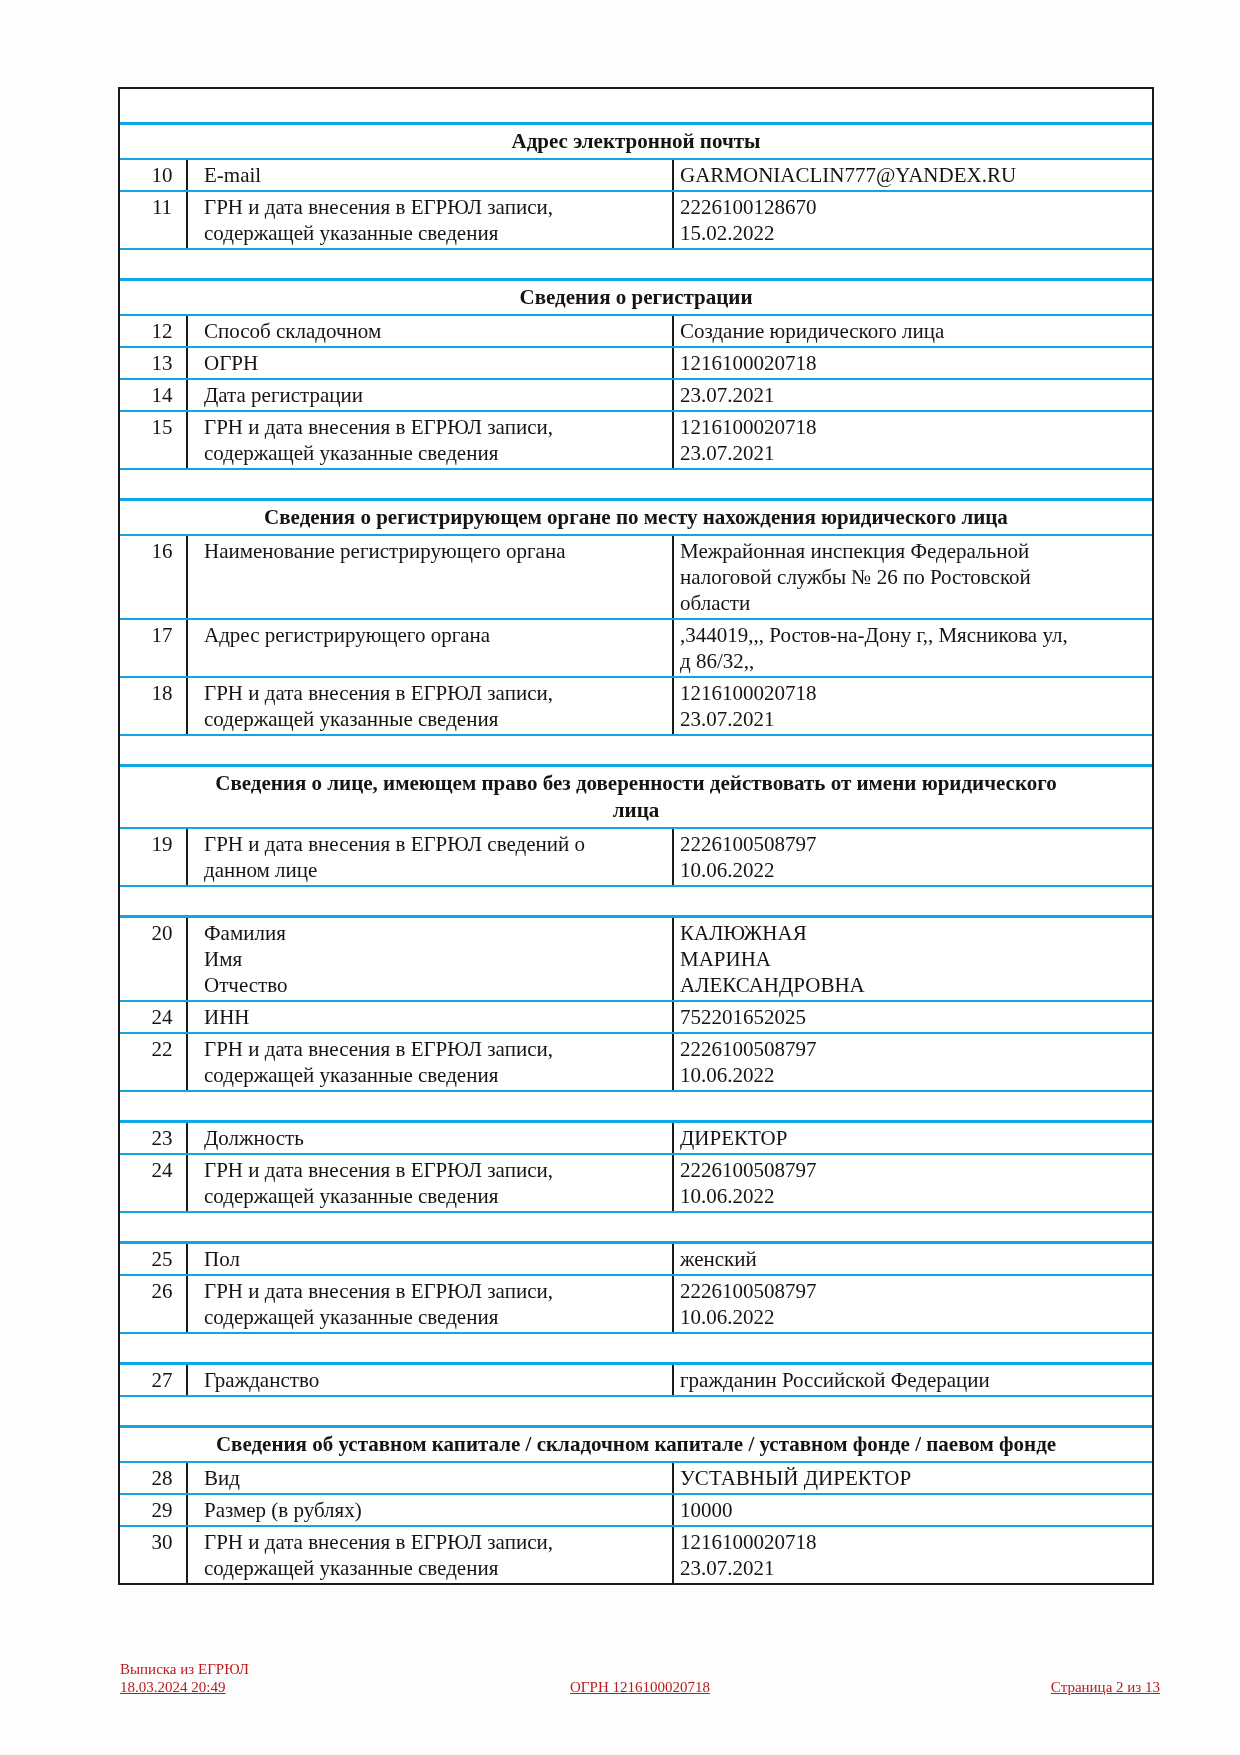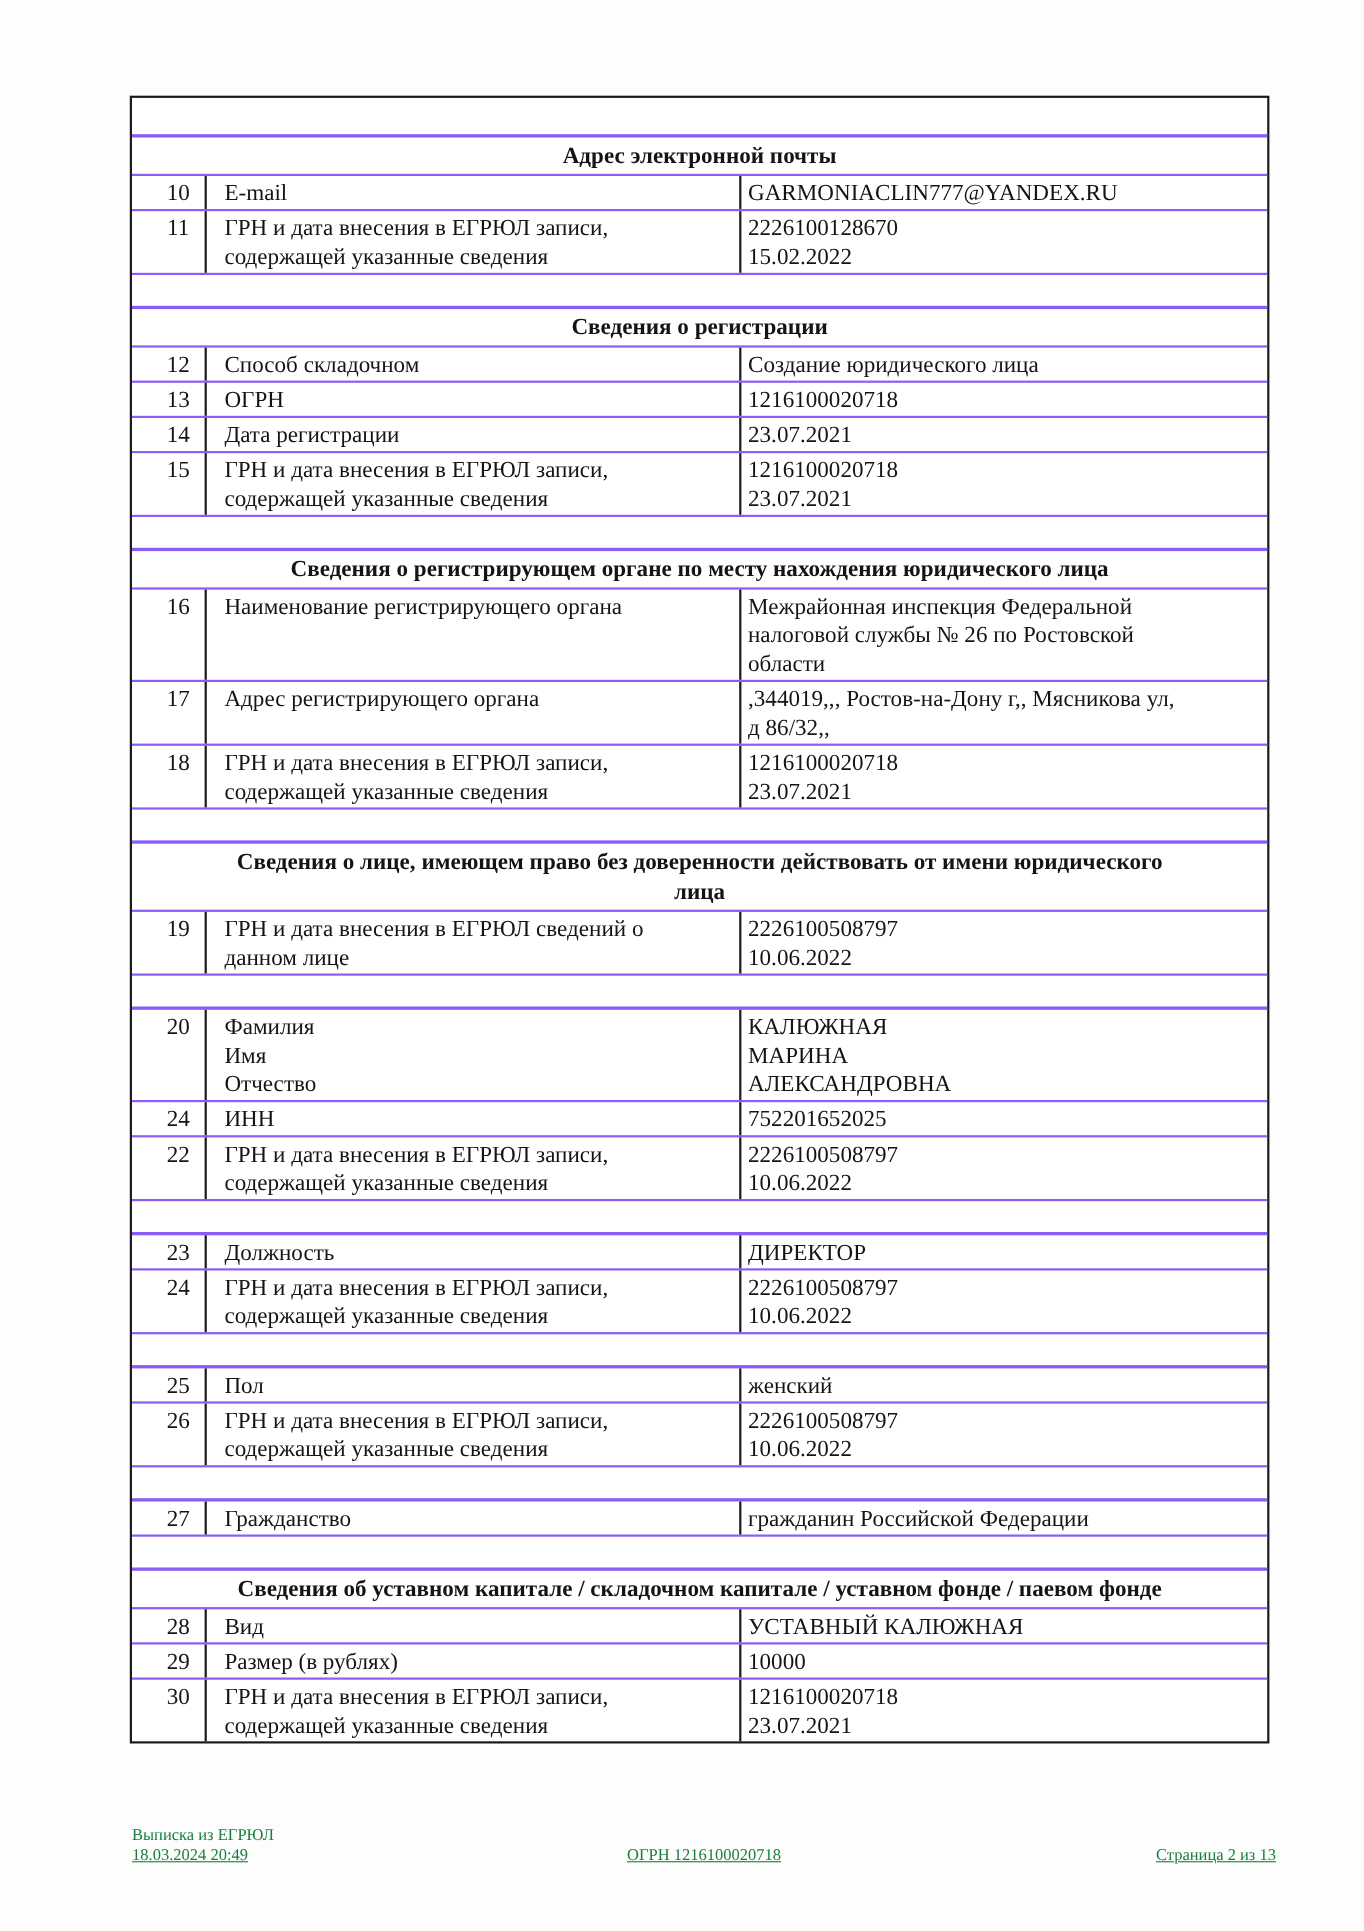--- a/index.html
+++ b/index.html
@@ -11,41 +11,41 @@
     position:relative;
   }
   .page { position:absolute; inset:0; background:#fdfdfd; }
 
   
   .tbl {
     position:absolute; left:118px; top:87px; width:1032px;
     border:2px solid #1a1a1a; background:#ffffff;
     font-size:21px;
   }
-  .blk { border-top:2px solid #8b5cf6; }
+  .blk { border-top:2px solid #0ea5e9; }
   .blk:first-child { border-top:none; }
   .blk.after-empty { border-top-width:3px; }
 
   .row { display:grid; grid-template-columns:66px 486px 1fr; }
   .cell { padding:2px 6px; line-height:26px; }
   .c-num { text-align:center; padding-left:20px; padding-right:2px; }
   .c-label { border-left:2px solid #1a1a1a; padding-left:16px; white-space:pre-line; }
   .c-value { border-left:2px solid #1a1a1a; padding-left:6px; white-space:pre-line; }
 
   .hdr {
     text-align:center; font-weight:bold;
     padding:3px 8px; line-height:27px; white-space:pre-line;
   }
   .sp { height:28px; }
   .sp.top { height:33px; }
 
   
   .footer {
     position:absolute; left:120px; top:1660px; width:1040px;
-    font-size:15px; line-height:18px; color:#15803d;
+    font-size:15px; line-height:18px; color:#b91c1c;
   }
   .footer-line2 { display:flex; }
   .footer-line2 > span { flex:1;text-decoration:underline; }
   .f-left  { text-align:left; }
   .f-center{ text-align:center; }
   .f-right { text-align:right; }
 </style>
 </head>
 <body>
 
@@ -174,21 +174,21 @@
       <div class="blk after-empty row">
         <div class="cell c-num">27</div>
         <div class="cell c-label">Гражданство</div>
         <div class="cell c-value">гражданин Российской Федерации</div>
       </div>
       <div class="blk sp"></div>
       <div class="blk after-empty hdr">Сведения об уставном капитале / складочном капитале / уставном фонде / паевом фонде</div>
       <div class="blk row">
         <div class="cell c-num">28</div>
         <div class="cell c-label">Вид</div>
-        <div class="cell c-value">УСТАВНЫЙ КАЛЮЖНАЯ</div>
+        <div class="cell c-value">УСТАВНЫЙ ДИРЕКТОР</div>
       </div>
       <div class="blk row">
         <div class="cell c-num">29</div>
         <div class="cell c-label">Размер (в рублях)</div>
         <div class="cell c-value">10000</div>
       </div>
       <div class="blk row">
         <div class="cell c-num">30</div>
         <div class="cell c-label">ГРН и дата внесения в ЕГРЮЛ записи,
 содержащей указанные сведения</div>

